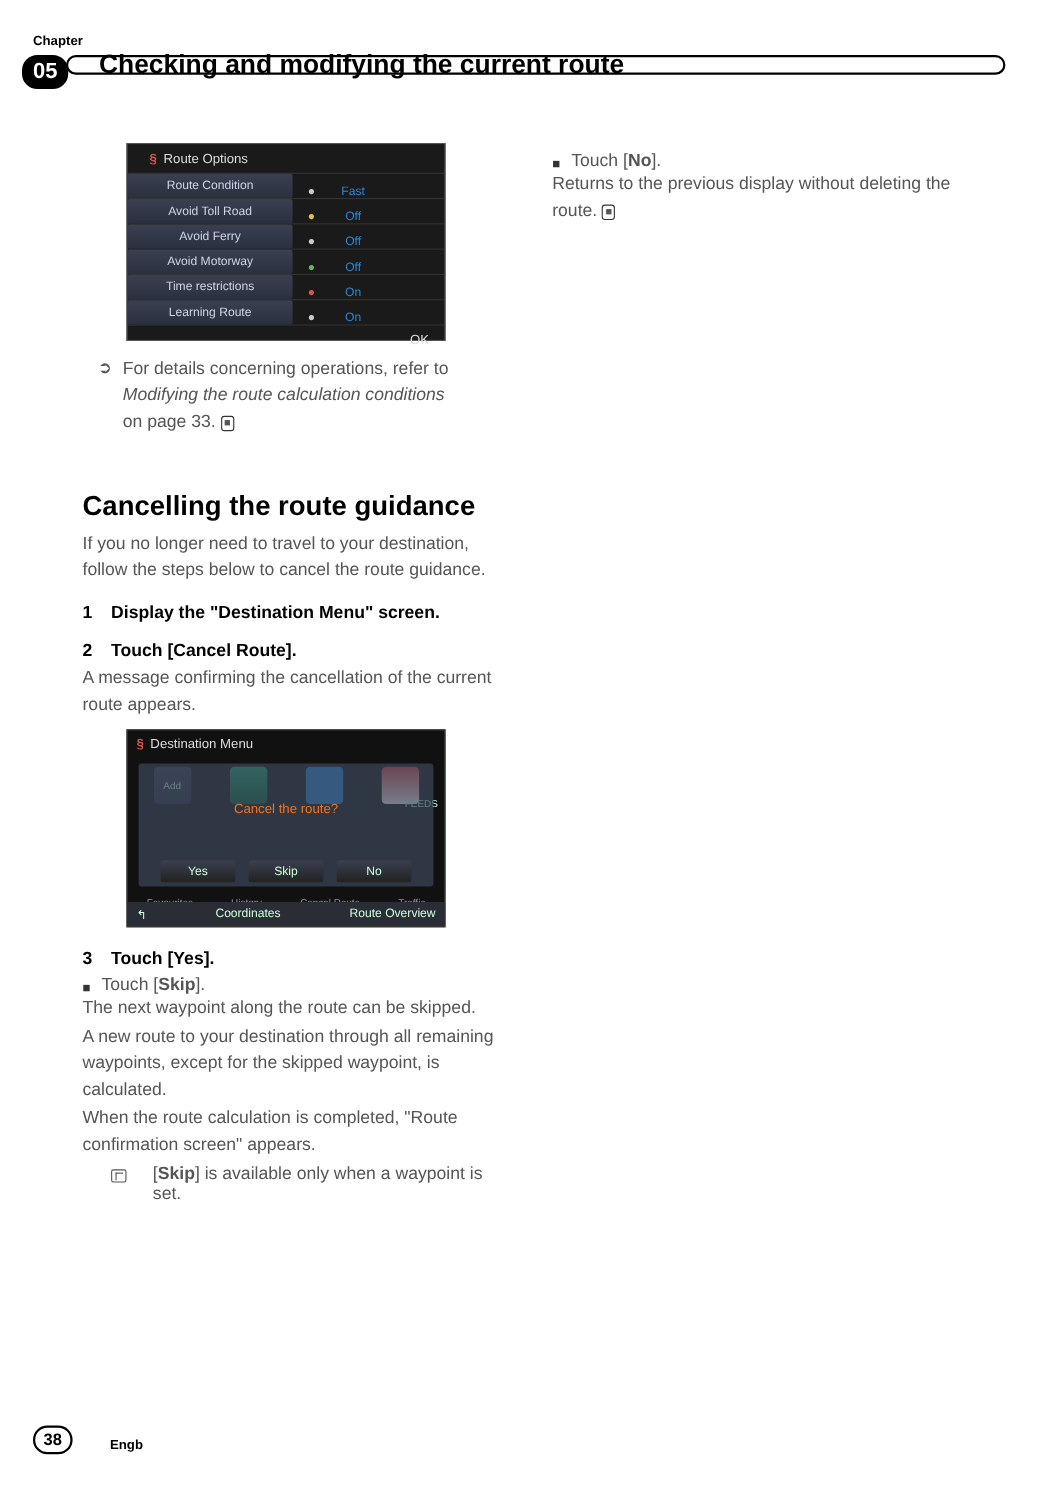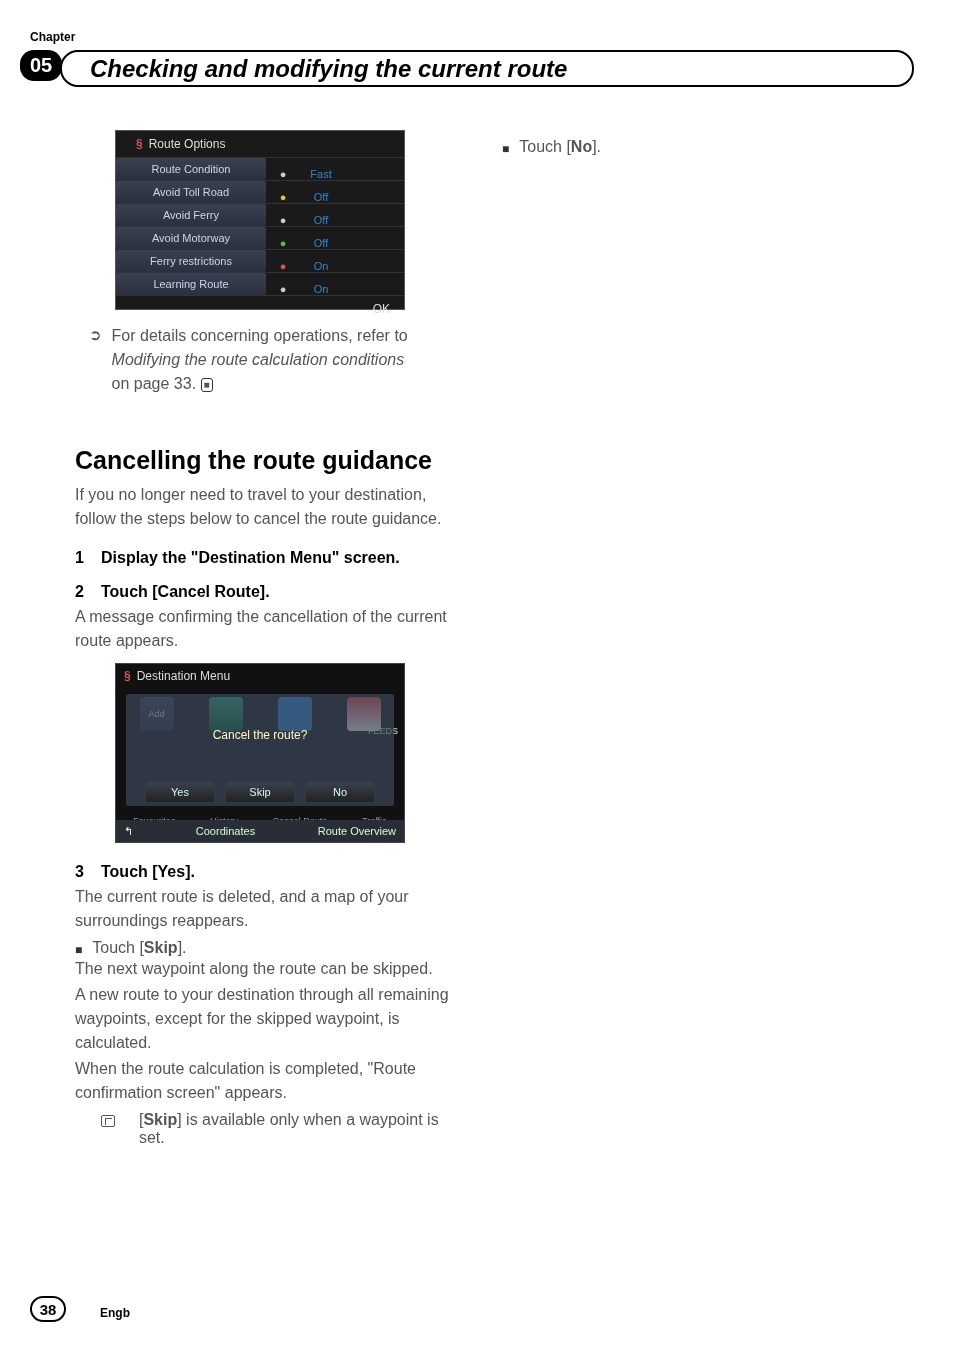--- a/index.html
+++ b/index.html
@@ -23,27 +23,26 @@
     font-size: 20px;
     padding: 4px 10px;
     border-radius: 14px;
     z-index: 2;
   }
   .title-bar {
     position: absolute;
     top: 50px;
     left: 60px;
     right: 40px;
-    height: 37px;
+    height: 18px;
     border: 2px solid #000;
     border-radius: 18px;
     display: flex;
     align-items: center;
     padding-left: 28px;
-    font-style: italic;
   }
   .title-bar h1 { font-size: 24px; font-weight: bold; }
   .columns { position: absolute; top: 130px; left: 75px; right: 60px; display: flex; gap: 35px; }
   .col { width: 400px; }
   .screenshot1 { width: 290px; height: 180px; background: #1a1a1a; margin-left: 40px; border: 1px solid #555; }
   .ss1-header { color: #ddd; font-size: 12px; padding: 6px 20px; border-bottom: 1px solid #333; display:flex; align-items:center; gap:6px;}
   .ss1-header::before { content:"§"; color:#d9534f; font-weight:bold; }
   .ss1-row { display: flex; align-items: flex-end; border-bottom: 1px solid #333; }
   .ss1-btn { background: linear-gradient(#3a4050,#2a3040); color: #cfd4e6; font-size: 11px; padding: 5px 4px; width: 150px; text-align: center; margin-right: 4px; border-radius:2px;}
   .ss1-icon { width: 26px; text-align: center; font-size: 11px; }
@@ -60,21 +59,21 @@
   .stop-box { display:inline-block; border:1px solid #333; border-radius:3px; font-size:10px; padding:0 2px; vertical-align:1px; line-height:12px;}
 
   .h2 { font-size: 25px; font-weight: bold; margin-top: 50px; margin-bottom: 8px; }
   .body-p { font-size: 16px; color: #555; line-height: 1.5; margin-bottom: 18px; }
   .step { font-size: 16px; font-weight: bold; margin-top: 16px; margin-bottom: 4px; }
   .step-num { display:inline-block; width: 26px; }
 
   .screenshot2 { width: 290px; height: 180px; background:#111; margin-left:40px; position:relative; border:1px solid #444; }
   .ss2-header { color:#ddd; font-size:12px; padding:5px 8px; display:flex; align-items:center; gap:6px;}
   .ss2-header::before { content:"§"; color:#d9534f; font-weight:bold; }
-  .ss2-overlay { position:absolute; top:30px; left:10px; right:10px; bottom:36px; background:rgba(60,70,90,0.7); border-radius:3px; text-align:center; color:#fef9c3; font-size:12px; padding-top:34px;}
+  .ss2-overlay { position:absolute; top:30px; left:10px; right:10px; bottom:36px; background:rgba(60,70,90,0.7); border-radius:3px; text-align:center; color:#f97316; font-size:12px; padding-top:34px;}
   .ss2-icons-row { position:absolute; top:30px; left:0; right:0; height:40px; display:flex; justify-content:space-around; align-items:center; padding:0 6px;}
   .mini-tile { width:34px; height:34px; background:linear-gradient(#3a4050,#2a3040); border-radius:4px; font-size:9px; color:#cfd; display:flex; align-items:center; justify-content:center;}
   .ss2-feeds { position:absolute; right:6px; top:62px; color:#cfd; font-size:9px; }
   .ss2-btnrow { position:absolute; bottom:40px; left:30px; right:30px; display:flex; gap:12px; }
   .ss2-btn { flex:1; background:linear-gradient(#3a4050,#222); color:#cfd; font-size:11px; text-align:center; padding:4px 0; border-radius:2px;}
   .ss2-bottom { position:absolute; bottom:16px; left:0; right:0; display:flex; justify-content:space-around; color:#8a93ab; font-size:9px;}
   .ss2-footer { position:absolute; bottom:0; left:0; right:0; height:22px; background:#2a2d36; display:flex; align-items:center; color:#cfd; font-size:11px; padding:0 8px; justify-content:space-between;}
 
   .bullet-line { font-size:16px; color:#555; margin-top:6px; display:flex; gap:10px; }
   .bullet-line .sq { font-size:12px; padding-top:4px; color:#333; }
@@ -124,21 +123,21 @@
               <div class="ss1-btn">Avoid Ferry</div>
               <div class="ss1-icon icon-white">●</div>
               <div class="ss1-val">Off</div>
             </div>
             <div class="ss1-row">
               <div class="ss1-btn">Avoid Motorway</div>
               <div class="ss1-icon icon-green">●</div>
               <div class="ss1-val">Off</div>
             </div>
             <div class="ss1-row">
-              <div class="ss1-btn">Ferry restrictions</div>
+              <div class="ss1-btn">Time restrictions</div>
               <div class="ss1-icon icon-red">●</div>
               <div class="ss1-val">On</div>
             </div>
             <div class="ss1-row">
               <div class="ss1-btn">Learning Route</div>
               <div class="ss1-icon icon-white">●</div>
               <div class="ss1-val">On</div>
             </div>
           </div>
         <div class="ss1-ok">OK</div>
@@ -188,21 +187,20 @@
           <span>Traffic</span>
         </div>
         <div class="ss2-footer">
           <span>↰</span>
           <span>Coordinates</span>
           <span>Route Overview</span>
         </div>
       </div>
 
       <p class="step" style="margin-top:20px;"><span class="step-num">3</span><span>Touch [Yes].</span></p>
-      <p class="body-p" style="margin-bottom:4px;">The current route is deleted, and a map of your surroundings reappears.</p>
 
       <div class="bullet-line">
         <span class="sq">■</span>
         <span><span>Touch [</span><b>Skip</b><span>].</span></span>
       </div>
       <p class="body-p" style="margin-bottom:2px;">The next waypoint along the route can be skipped.</p>
       <p class="body-p" style="margin-bottom:2px;">A new route to your destination through all remaining waypoints, except for the skipped waypoint, is calculated.</p>
       <p class="body-p" style="margin-bottom:2px;">When the route calculation is completed, "Route confirmation screen" appears.</p>
 
       <div class="note-line">
@@ -210,18 +208,22 @@
         <span><span>[</span><b>Skip</b><span>] is available only when a waypoint is set.</span></span>
       </div>
 
     </div>
 
     <div class="col">
       <div class="bullet-line" style="margin-top:8px;">
         <span class="sq">■</span>
         <span><span>Touch [</span><b>No</b><span>].</span></span>
       </div>
+      <p class="col2-p">
+        <span>Returns to the previous display without deleting the route.</span>
+        <span class="stop-box">■</span>
+      </p>
     </div>
   </div>
 
   <div class="page-num-badge">38</div>
   <div class="engb">Engb</div>
 </div>
 
 </body></html>

